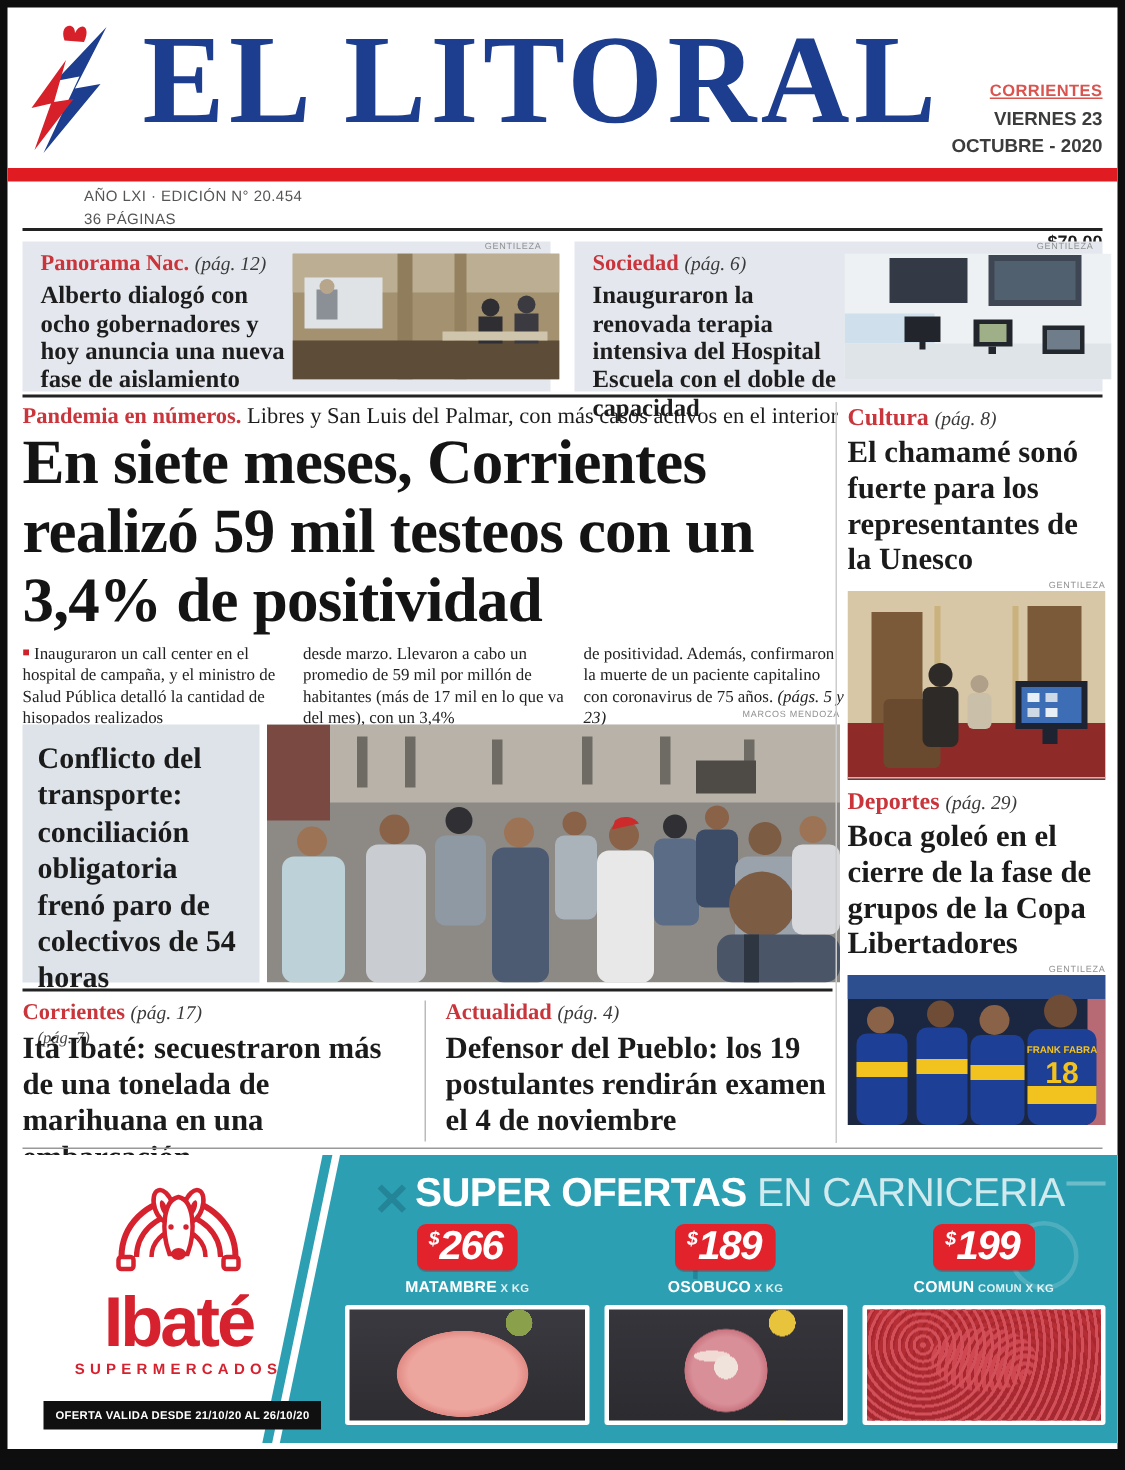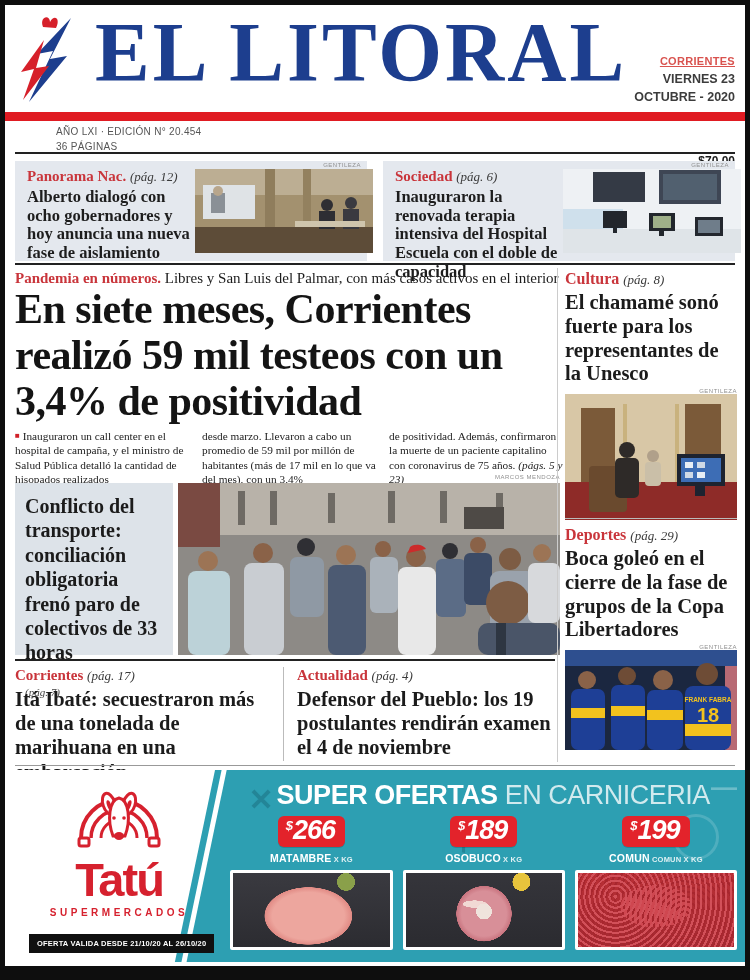--- a/index.html
+++ b/index.html
@@ -207,21 +207,21 @@
     <b>Pandemia en números.</b><span> Libres y San Luis del Palmar, con más casos activos en el interior</span>
   </div>
   <h1 class="abs lead-headline" style="margin:0;">En siete meses, Corrientes realizó 59 mil testeos con un 3,4% de positividad</h1>
   <div class="abs deck">
     <div class="col"><span class="bullet">■</span><span> Inauguraron un call center en el hospital de campaña, y el ministro de Salud Pública detalló la cantidad de hisopados realizados</span></div>
     <div class="col">desde marzo. Llevaron a cabo un promedio de 59 mil por millón de habitantes (más de 17 mil en lo que va del mes), con un 3,4%</div>
     <div class="col"><span>de positividad. Además, confirmaron la muerte de un paciente capitalino con coronavirus de 75 años. </span><i>(págs. 5 y 23)</i></div>
   </div>
 
   <div class="abs transport-box">
-    <h3>Conflicto del transporte: conciliación obligatoria frenó paro de colectivos de 33 horas</h3>
+    <h3>Conflicto del transporte: conciliación obligatoria frenó paro de colectivos de 54 horas</h3>
     <div class="pageref">(pág. 7)</div>
   </div>
   <div class="abs credit mp-credit">MARCOS MENDOZA</div>
   <div class="abs main-photo">
     <svg width="382" height="172" viewBox="0 0 382 172">
       <rect width="382" height="172" fill="#8d8a86"></rect>
       <rect width="382" height="52" fill="#b8b2a9"></rect>
       <rect x="0" y="0" width="42" height="64" fill="#7a4a42"></rect>
       <rect x="60" y="8" width="7" height="34" fill="#6e6a64"></rect>
       <rect x="92" y="8" width="7" height="34" fill="#6e6a64"></rect>
@@ -385,20 +385,20 @@
         <rect x="78" y="62" width="10" height="8" rx="2" fill="none" stroke="#d6212e" stroke-width="3"></rect>
         <ellipse cx="38" cy="28" rx="6" ry="11" transform="rotate(-18 38 28)" fill="#fff" stroke="#d6212e" stroke-width="3"></ellipse>
         <ellipse cx="58" cy="28" rx="6" ry="11" transform="rotate(18 58 28)" fill="#fff" stroke="#d6212e" stroke-width="3"></ellipse>
         <ellipse cx="38" cy="29" rx="2" ry="5" transform="rotate(-18 38 29)" fill="#d6212e"></ellipse>
         <ellipse cx="58" cy="29" rx="2" ry="5" transform="rotate(18 58 29)" fill="#d6212e"></ellipse>
         <path d="M48,22 C58,24 60,44 54,60 L42,60 C36,44 38,24 48,22 Z" fill="#fff" stroke="#d6212e" stroke-width="3"></path>
         <ellipse cx="48" cy="60" rx="5" ry="4" fill="#d6212e"></ellipse>
         <circle cx="43" cy="42" r="1.8" fill="#d6212e"></circle>
         <circle cx="53" cy="42" r="1.8" fill="#d6212e"></circle>
       </svg>
-      <div class="brand">Tatú</div>
+      <div class="brand">Ibaté</div>
       <div class="sub">SUPERMERCADOS</div>
     </div>
 
     <div class="validity">OFERTA VALIDA DESDE 21/10/20 AL 26/10/20</div>
   </div>
 
 </div>
 
 </body></html>

